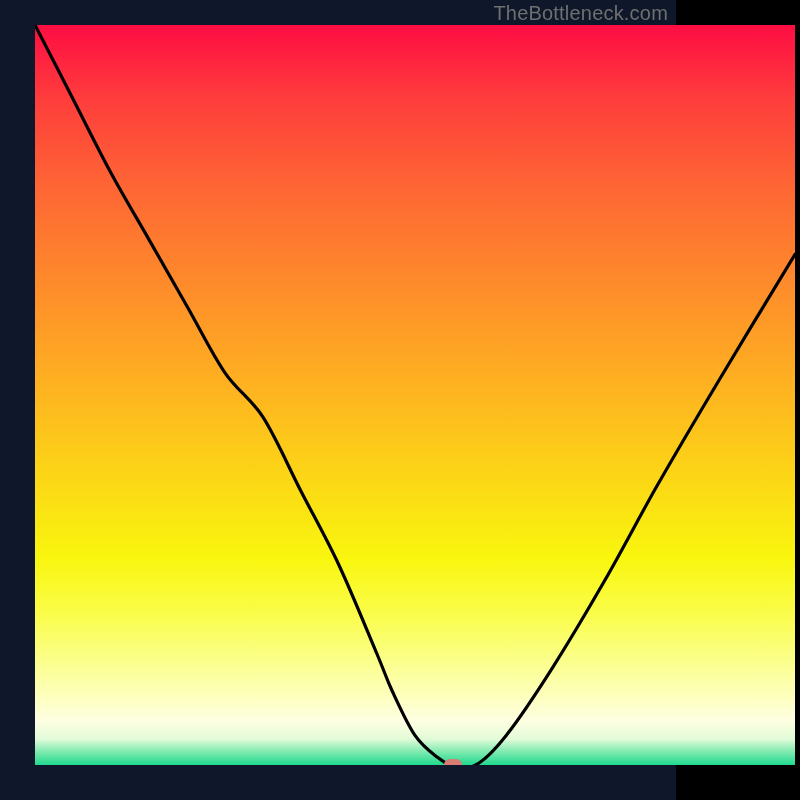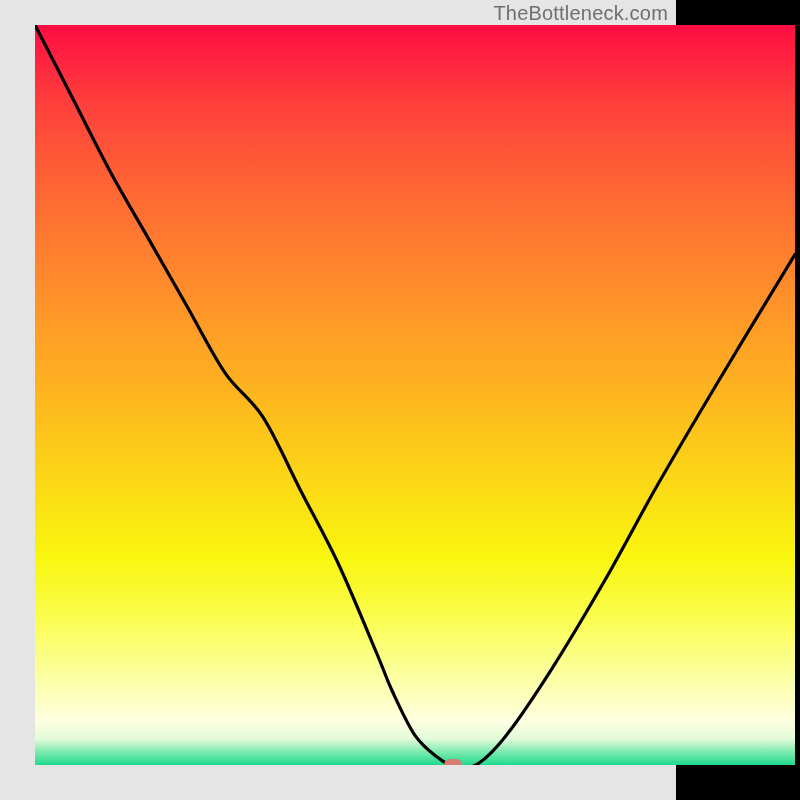--- a/index.html
+++ b/index.html
@@ -8,21 +8,21 @@
     width: 800px;
     height: 800px;
     background: #000;
     overflow: hidden;
     font-family: Arial, Helvetica, sans-serif;
   }
   .frame {
     position: relative;
     width: 676px;
     height: 800px;
-    background: #e5e5e5;
+    background: #0f172a;
   }
   .watermark {
     position: absolute;
     top: 2px;
     right: 8px;
     color: #6f6f6f;
     font-size: 20px;
     letter-spacing: 0.2px;
     z-index: 10;
   }

